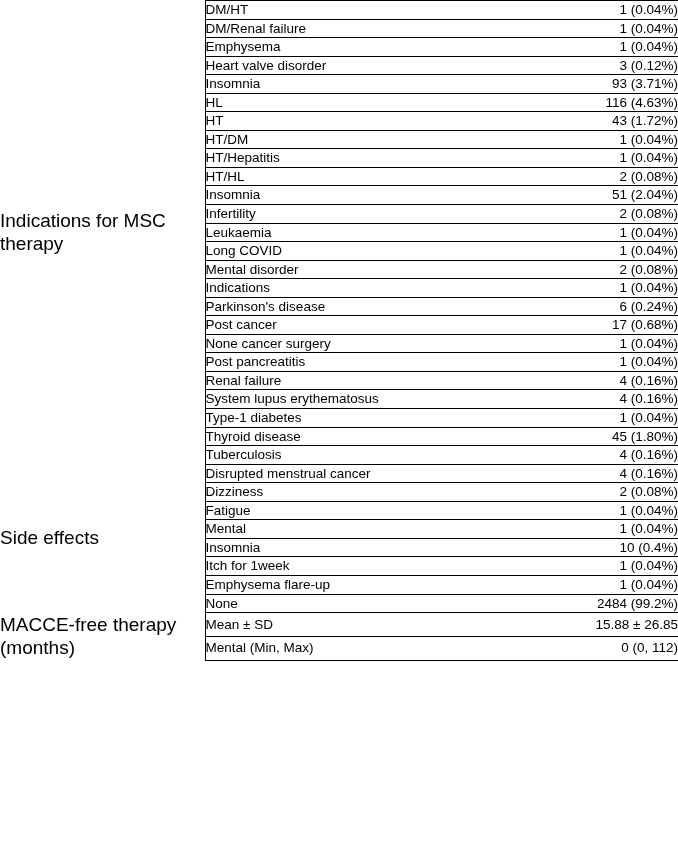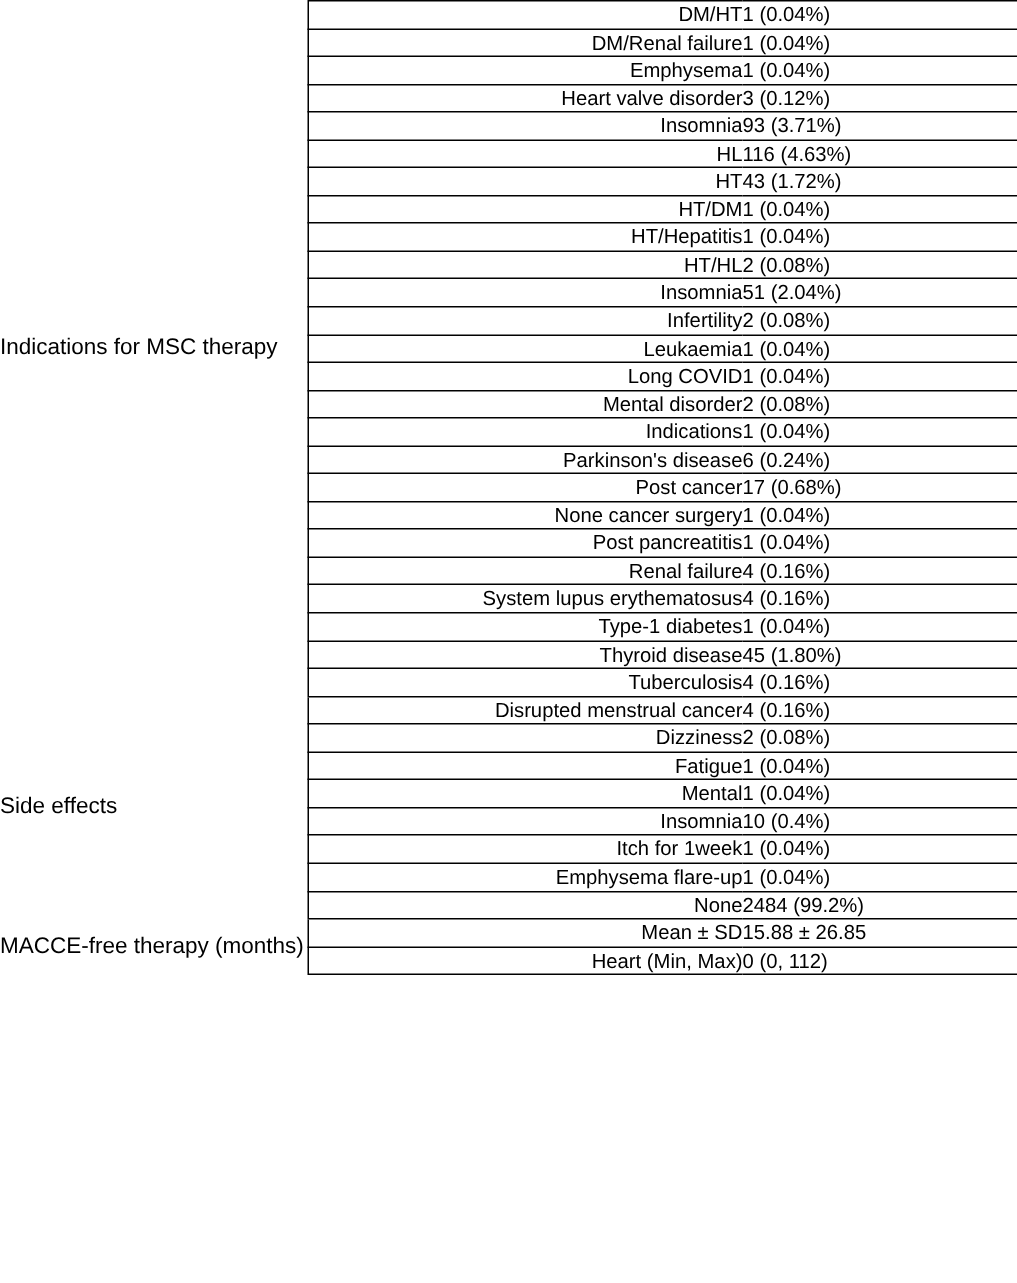--- a/index.html
+++ b/index.html
@@ -29,40 +29,40 @@
     vertical-align: middle;
     padding: 0;
   }
   
   col.c-group { width: 205px; }
   col.c-label { width: 290px; }
   col.c-value { width: 183px; }
 
   .group-cell {
     padding: 0 4px 0 5px;
-    font-size: 15px;
+    font-size: 19px;
     line-height: 1.25;
     vertical-align: middle;
     text-align: left;
     border-right: 1px solid #000;
   }
   .label-cell {
     padding: 3px 4px 3px 9px;
     border-bottom: 1px solid #000;
     line-height: 1.3;
     white-space: nowrap;
     overflow: hidden;
-    text-align: right;
   }
   .value-cell {
     padding: 3px 4px 3px 4px;
     border-bottom: 1px solid #000;
     line-height: 1.3;
     white-space: nowrap;
     overflow: hidden;
+    text-align: right;
   }
   
   tr.first-row .label-cell,
   tr.first-row .value-cell {
     border-top: 1px solid #000;
   }
   .last-row .label-cell,
   .last-row .value-cell {
     border-bottom: 1px solid #000;
   }
@@ -211,18 +211,18 @@
         <tr>
           <td class="label-cell">None</td>
           <td class="value-cell">2484 (99.2%)</td>
         </tr>
         <tr>
           <td class="group-cell" rowspan="2">MACCE-free therapy (months)</td>
           <td class="label-cell">Mean ± SD</td>
           <td class="value-cell">15.88 ± 26.85</td>
         </tr>
         <tr class="last-row">
-          <td class="label-cell">Heart (Min, Max)</td>
+          <td class="label-cell">Mental (Min, Max)</td>
           <td class="value-cell">0 (0, 112)</td>
         </tr>
       </tbody>
   </table>
 </div>
 
 </body></html>

